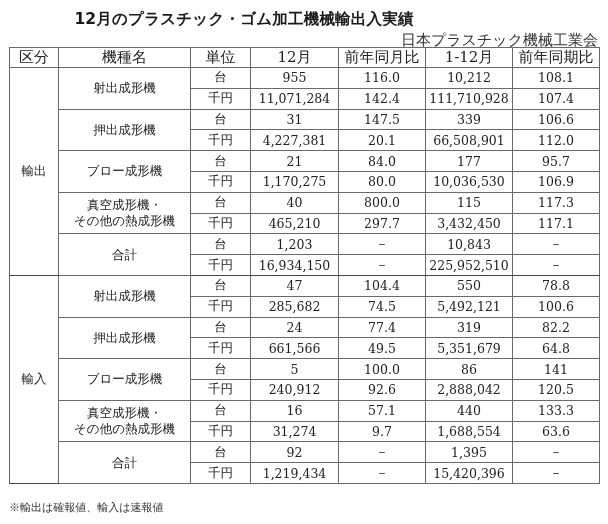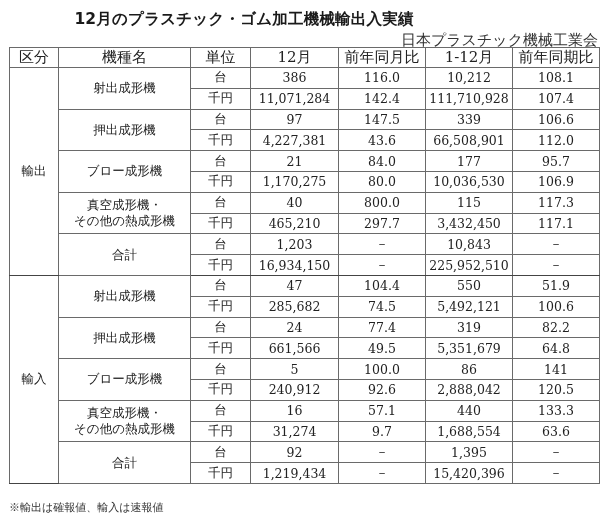--- a/index.html
+++ b/index.html
@@ -67,46 +67,46 @@
       <th>前年同期比</th>
     </tr>
   </thead>
   <tbody id="tbody">
       <tr>
         <td rowspan="10" class="cat">輸出</td>
         <td rowspan="2" class="mname">
           <div>射出成形機</div>
         </td>
         <td>台</td>
-        <td>386</td>
+        <td>955</td>
         <td>116.0</td>
         <td>10,212</td>
         <td>108.1</td>
       </tr>
       <tr>
         <td>千円</td>
         <td>11,071,284</td>
         <td>142.4</td>
         <td>111,710,928</td>
         <td>107.4</td>
       </tr>
       <tr>
         <td rowspan="2" class="mname">
           <div>押出成形機</div>
         </td>
         <td>台</td>
-        <td>97</td>
+        <td>31</td>
         <td>147.5</td>
         <td>339</td>
         <td>106.6</td>
       </tr>
       <tr>
         <td>千円</td>
         <td>4,227,381</td>
-        <td>43.6</td>
+        <td>20.1</td>
         <td>66,508,901</td>
         <td>112.0</td>
       </tr>
       <tr>
         <td rowspan="2" class="mname">
           <div>ブロー成形機</div>
         </td>
         <td>台</td>
         <td>21</td>
         <td>84.0</td>
@@ -157,21 +157,21 @@
       </tr>
       <tr>
         <td rowspan="10" class="cat">輸入</td>
         <td rowspan="2" class="mname">
           <div>射出成形機</div>
         </td>
         <td>台</td>
         <td>47</td>
         <td>104.4</td>
         <td>550</td>
-        <td>51.9</td>
+        <td>78.8</td>
       </tr>
       <tr>
         <td>千円</td>
         <td>285,682</td>
         <td>74.5</td>
         <td>5,492,121</td>
         <td>100.6</td>
       </tr>
       <tr>
         <td rowspan="2" class="mname">

